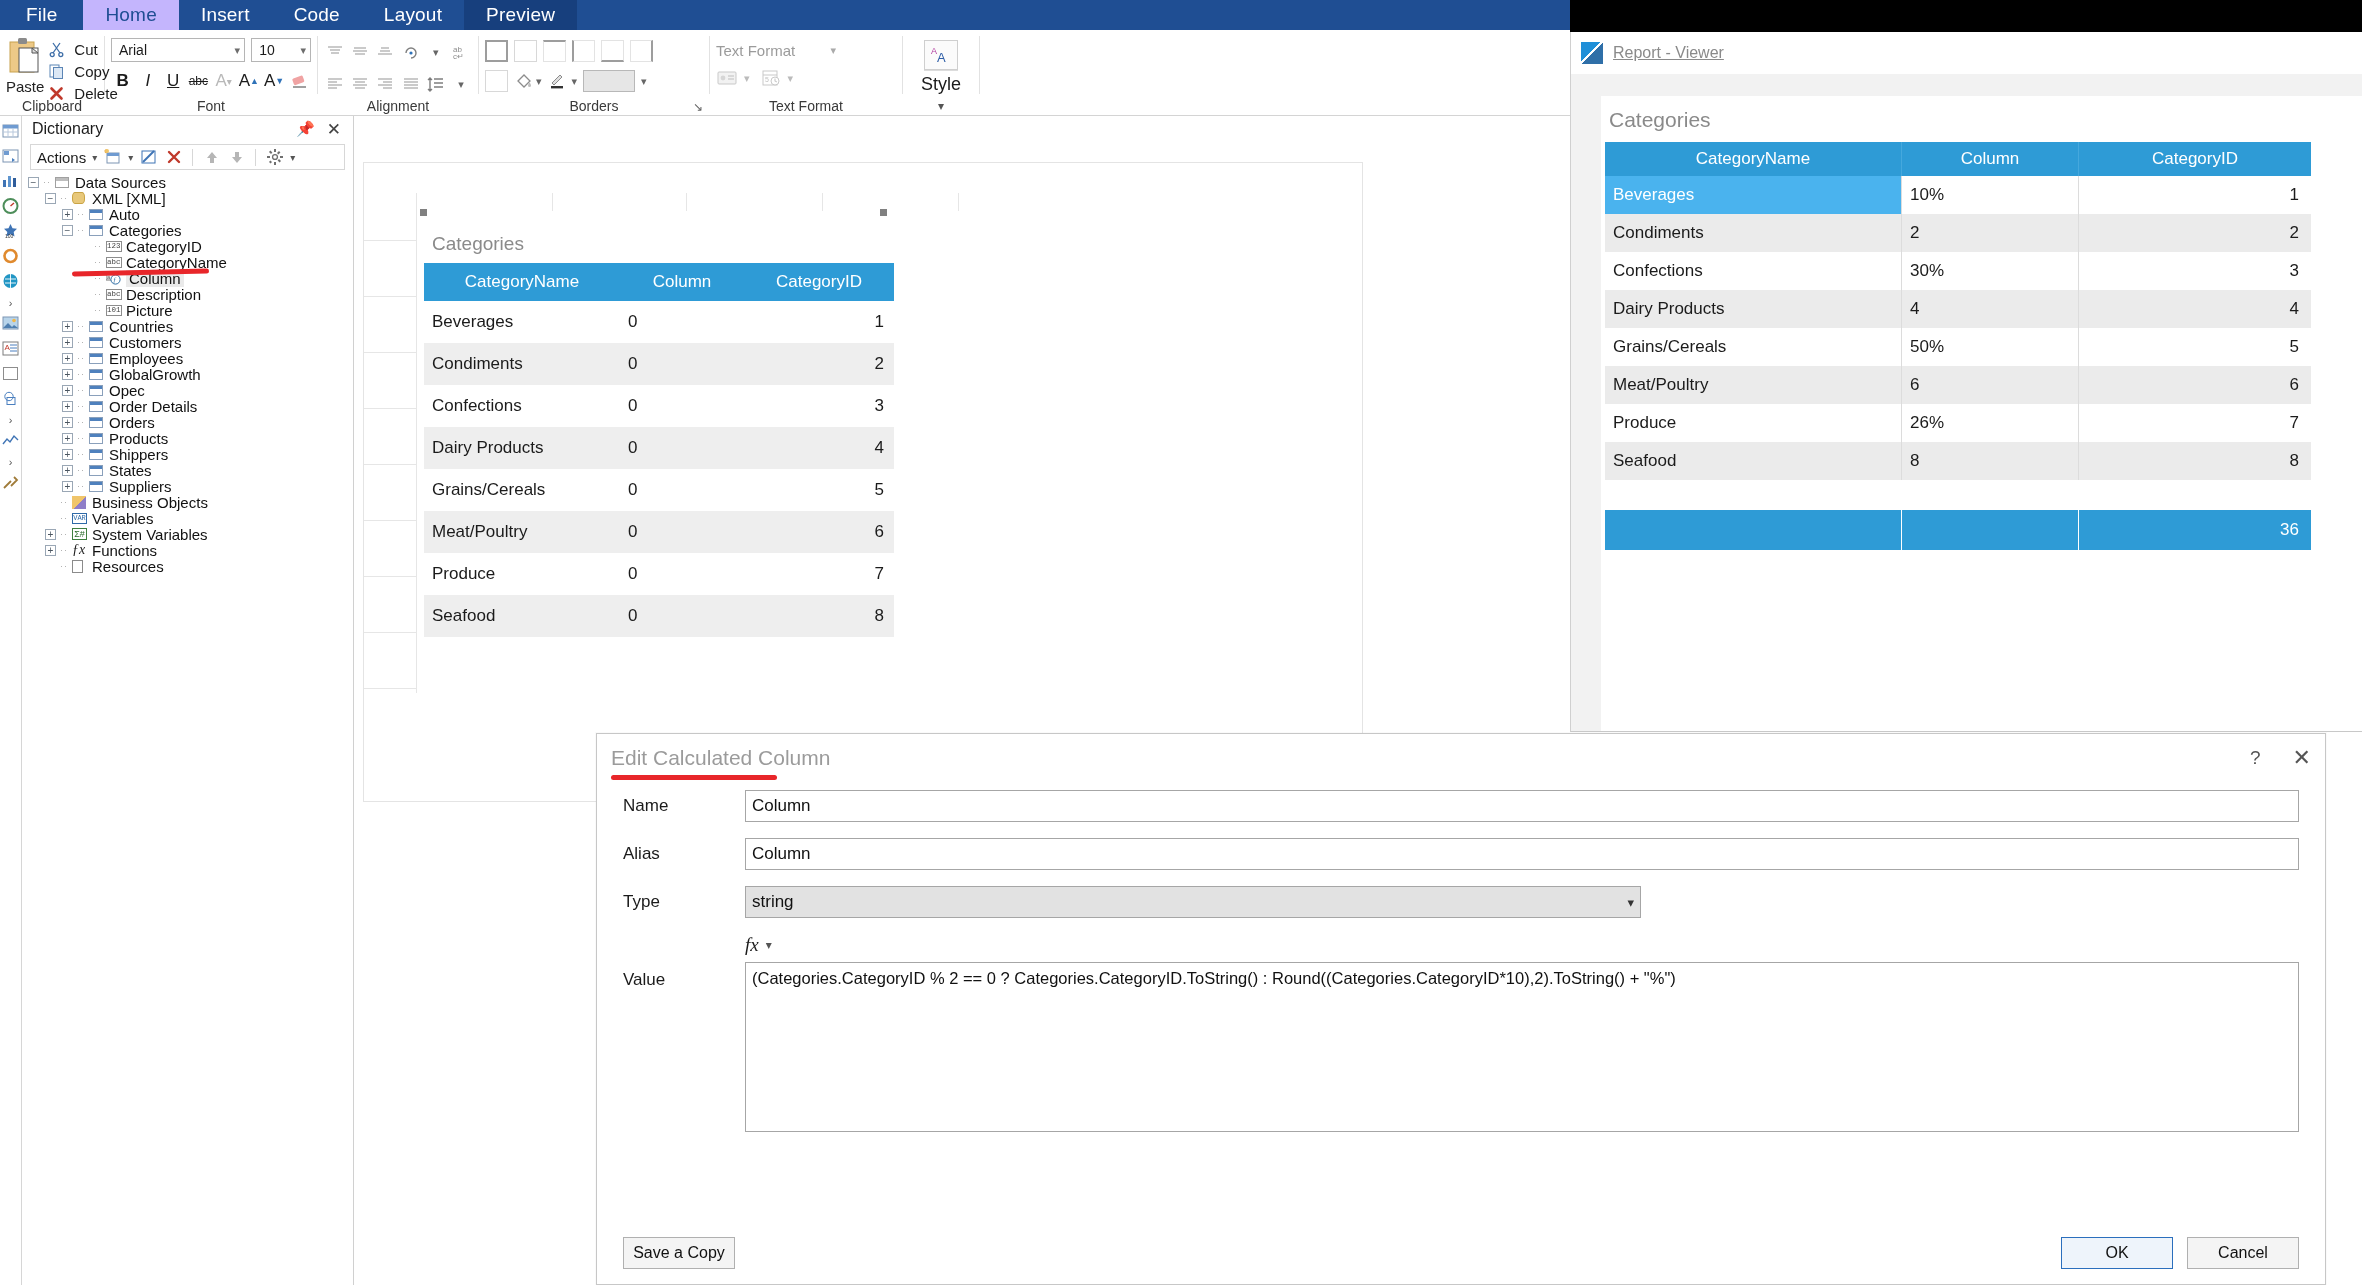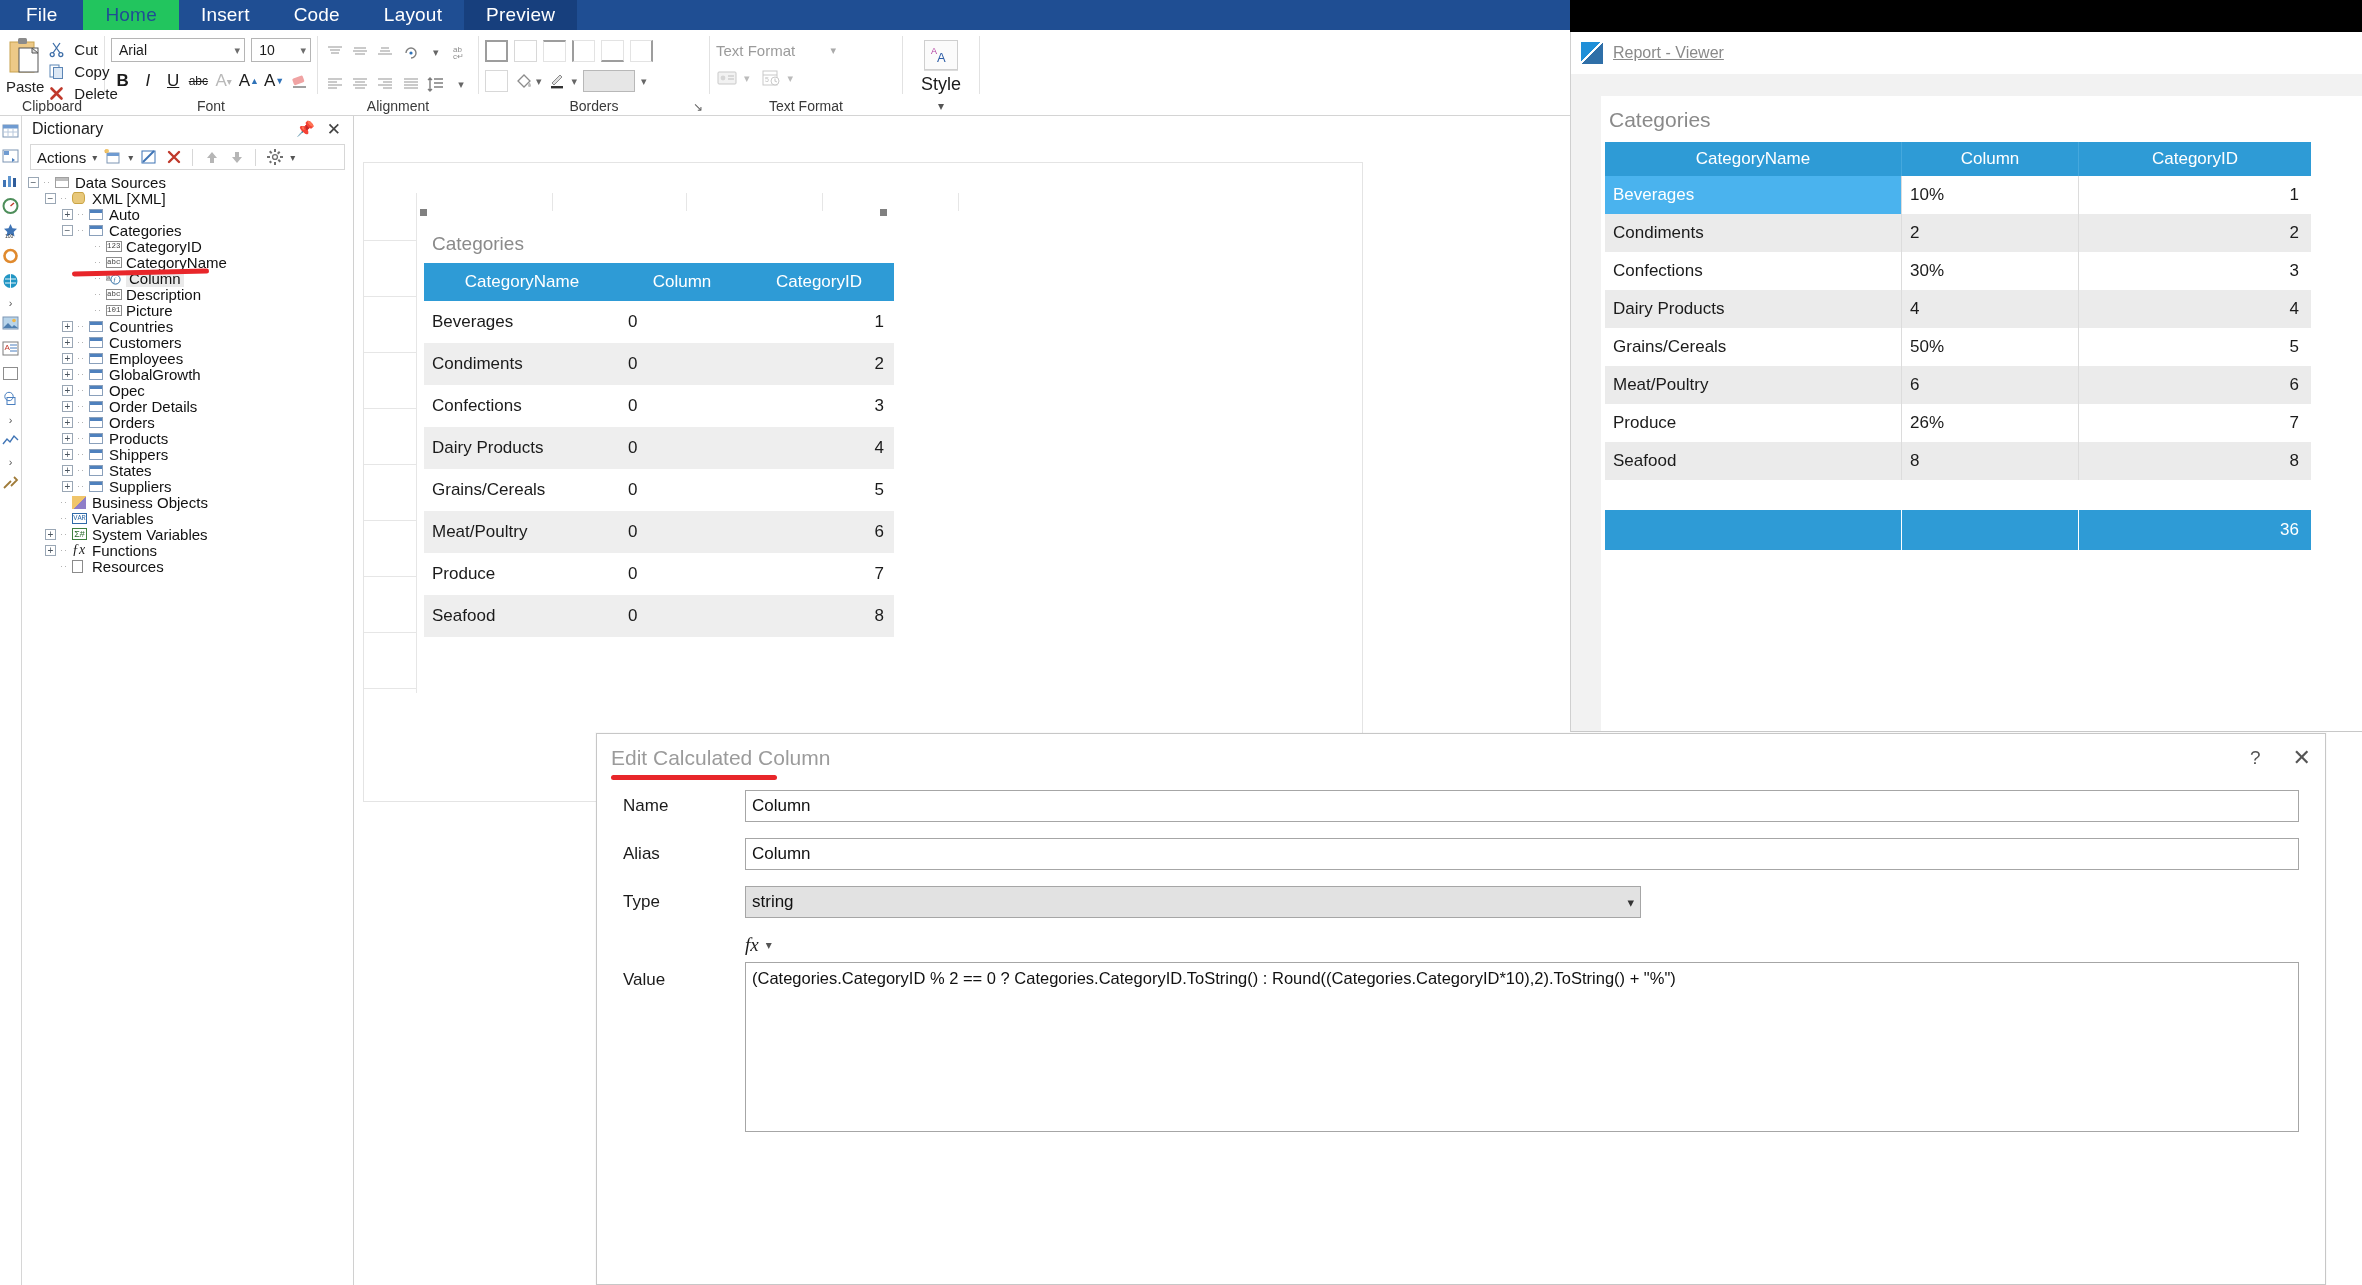--- a/index.html
+++ b/index.html
@@ -17,21 +17,21 @@
   .tabbar{
     position:absolute; left:0; top:0; width:2362px; height:43px;
     background:#1f4e93; display:flex; align-items:stretch;
   }
   .tab{
     display:flex; align-items:center; justify-content:center;
     padding:0 22px; color:#ffffff; font-size:19px; letter-spacing:.2px;
     height:30px; cursor:default;
   }
   .tab.file{ background:#1f4e93; padding:0 26px; }
-  .tab.active{ background:#22c55e; color:#1f4e93;justify-content:center; }
+  .tab.active{ background:#c4b5fd; color:#1f4e93;justify-content:center; }
   .tab.preview{ background:#173f7d; }
   .tabbar-right{ margin-left:auto; display:flex; align-items:center; height:30px; }
   .share-ico{ padding:0 16px; display:flex; align-items:center; }
   .publish{ background:#173f7d; color:#fff; font-size:19px; padding:0 20px;
             display:flex; align-items:center; height:30px; }
   .lang{ color:#fff; font-size:18px; padding:0 6px 0 18px; display:flex; align-items:center;}
   .caret-w{ margin-left:7px; font-size:12px; color:#cfdcef; }
   .uname{ color:#fff; font-size:18px; padding:0 10px 0 18px; display:flex; align-items:center;}
   .avatar{
     width:22px;height:22px;border-radius:50%;border:1px solid #b9cbe5;
@@ -1191,13 +1191,26 @@
         <span class="fx-car">▾</span>
       </div>
     </div>
 
     <div class="value-row">
       <div class="vlabel">Value</div>
       <div class="vbox">(Categories.CategoryID % 2 == 0 ? Categories.CategoryID.ToString() : Round((Categories.CategoryID*10),2).ToString() + "%")</div>
     </div>
   </div>
 
+  <div class="dlg-footer">
+    <div class="btn">
+      <span>Save a Copy</span>
+    </div>
+    <div class="footer-right">
+      <div class="btn primary">
+        <span>OK</span>
+      </div>
+      <div class="btn">
+        <span>Cancel</span>
+      </div>
+    </div>
+  </div>
 </div>
 
 </body></html>

